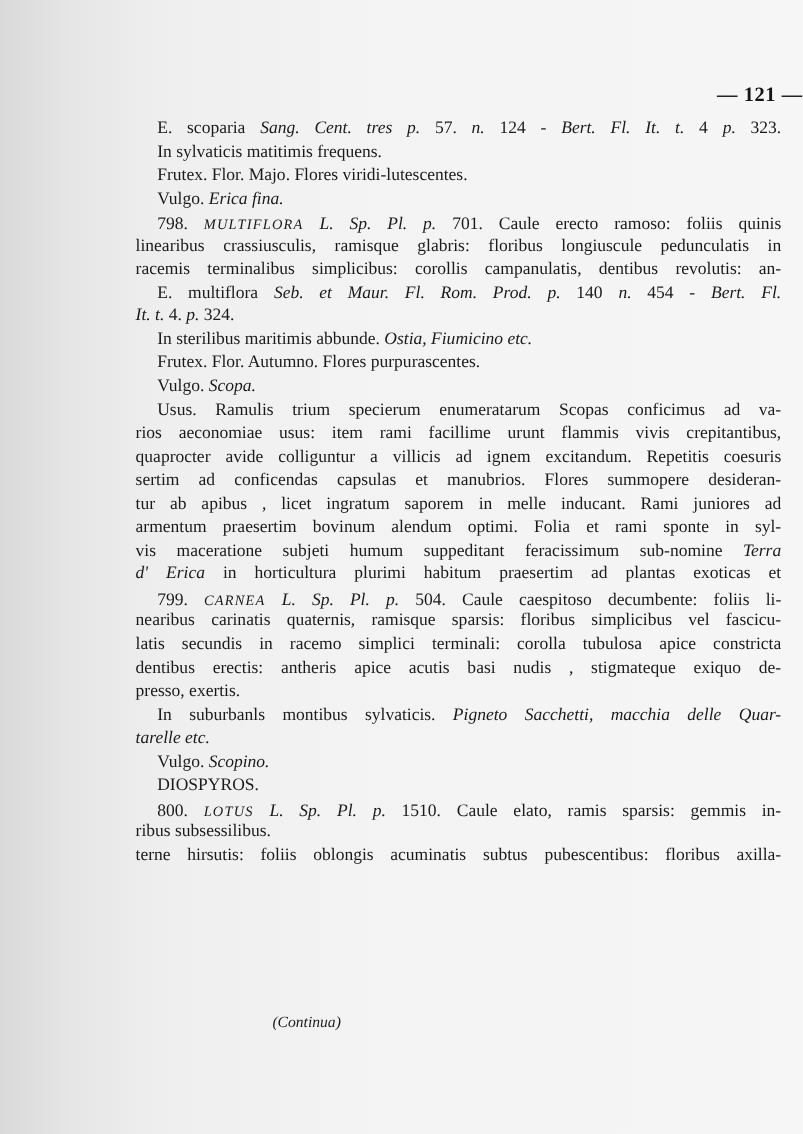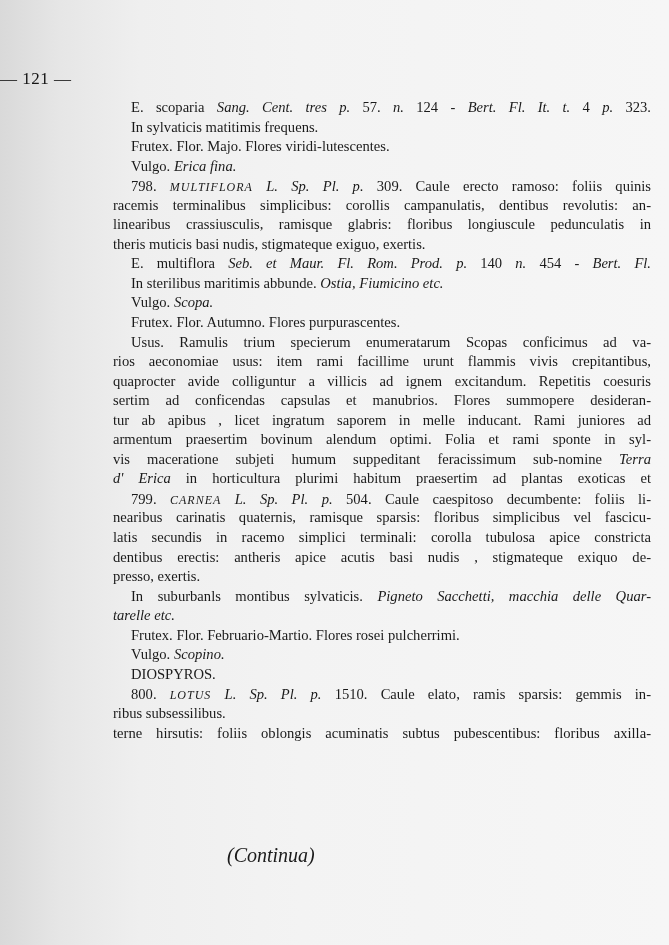--- a/index.html
+++ b/index.html
@@ -5,68 +5,67 @@
   html, body { margin: 0; padding: 0; }
   body {
     width: 669px; height: 945px; overflow: hidden;
     background: linear-gradient(90deg, #d9d9d9 0px, #e6e6e6 60px, #efefef 140px, #f3f3f3 300px, #f6f6f6 669px);
     font-family: "Liberation Serif", "DejaVu Serif", serif;
     color: #1a1a1a;
     position: relative;
   }
   .page { position: absolute; left: 0; top: 0; width: 669px; height: 945px; }
   .header {
-    position: absolute; top: 69px; left: 0; width: 669px; text-align: left;
-    font-size: 17px; letter-spacing: 0.5px; color: #151515;
+    position: absolute; top: 69px; left: 0; width: 669px; text-align: right;
+    font-size: 17px; letter-spacing: 0.5px; color: #151515; font-weight: bold;
   }
   .text {
     position: absolute; left: 113px; top: 98px; width: 538px;
     font-size: 14.6px; line-height: 19.55px;
   }
   .line { display: block; white-space: nowrap; height: 19.55px; }
   .just { text-align: justify; text-align-last: justify; white-space: normal; overflow: hidden; }
   .ind { padding-left: 18px; }
   .i { font-style: italic; }
   .sc { font-style: italic; font-variant: small-caps; font-size: 17px; letter-spacing: 1px; }
-  .continua { position: absolute; left: 227px; top: 844px; font-size: 20px; }
+  .continua { position: absolute; left: 227px; top: 844px; font-size: 13px; }
 </style>
 </head>
 <body>
 
 <div class="page">
   <div class="header">— 121 —</div>
   <div class="text" id="body-text">
       <div class="line just ind"><span>E. scoparia </span><span class="i">Sang. Cent. tres p.</span><span> 57. </span><span class="i">n.</span><span> 124 - </span><span class="i">Bert. Fl. It. t.</span><span> 4 </span><span class="i">p.</span><span> 323.</span></div>
       <div class="line ind"><span>In sylvaticis matitimis frequens.</span></div>
       <div class="line ind"><span>Frutex. Flor. Majo. Flores viridi-lutescentes.</span></div>
       <div class="line ind"><span>Vulgo. </span><span class="i">Erica fina.</span></div>
-      <div class="line just ind"><span>798. </span><span class="sc">multiflora</span><span> </span><span class="i">L. Sp. Pl. p.</span><span> 309. Caule erecto ramoso: foliis quinis</span></div>
+      <div class="line just ind"><span>798. </span><span class="sc">multiflora</span><span> </span><span class="i">L. Sp. Pl. p.</span><span> 701. Caule erecto ramoso: foliis quinis</span></div>
+      <div class="line just"><span>linearibus crassiusculis, ramisque glabris: floribus longiuscule pedunculatis in</span></div>
       <div class="line just"><span>racemis terminalibus simplicibus: corollis campanulatis, dentibus revolutis: an-</span></div>
-      <div class="line just"><span>linearibus crassiusculis, ramisque glabris: floribus longiuscule pedunculatis in</span></div>
-      <div class="line"><span>theris muticis basi nudis, stigmateque exiguo, exertis.</span></div>
       <div class="line just ind"><span>E. multiflora </span><span class="i">Seb. et Maur. Fl. Rom. Prod. p.</span><span> 140 </span><span class="i">n.</span><span> 454 - </span><span class="i">Bert. Fl.</span></div>
+      <div class="line"><span class="i">It. t.</span><span> 4. </span><span class="i">p.</span><span> 324.</span></div>
       <div class="line ind"><span>In sterilibus maritimis abbunde. </span><span class="i">Ostia, Fiumicino etc.</span></div>
+      <div class="line ind"><span>Frutex. Flor. Autumno. Flores purpurascentes.</span></div>
       <div class="line ind"><span>Vulgo. </span><span class="i">Scopa.</span></div>
-      <div class="line ind"><span>Frutex. Flor. Autumno. Flores purpurascentes.</span></div>
       <div class="line just ind"><span>Usus. Ramulis trium specierum enumeratarum Scopas conficimus ad va-</span></div>
       <div class="line just"><span>rios aeconomiae usus: item rami facillime urunt flammis vivis crepitantibus,</span></div>
       <div class="line just"><span>quaprocter avide colliguntur a villicis ad ignem excitandum. Repetitis coesuris</span></div>
       <div class="line just"><span>sertim ad conficendas capsulas et manubrios. Flores summopere desideran-</span></div>
       <div class="line just"><span>tur ab apibus , licet ingratum saporem in melle inducant. Rami juniores ad</span></div>
       <div class="line just"><span>armentum praesertim bovinum alendum optimi. Folia et rami sponte in syl-</span></div>
       <div class="line just"><span>vis maceratione subjeti humum suppeditant feracissimum sub-nomine </span><span class="i">Terra</span></div>
       <div class="line just"><span class="i">d' Erica</span><span> in horticultura plurimi habitum praesertim ad plantas exoticas et</span></div>
       <div class="line just ind"><span>799. </span><span class="sc">carnea</span><span> </span><span class="i">L. Sp. Pl. p.</span><span> 504. Caule caespitoso decumbente: foliis li-</span></div>
       <div class="line just"><span>nearibus carinatis quaternis, ramisque sparsis: floribus simplicibus vel fascicu-</span></div>
       <div class="line just"><span>latis secundis in racemo simplici terminali: corolla tubulosa apice constricta</span></div>
       <div class="line just"><span>dentibus erectis: antheris apice acutis basi nudis , stigmateque exiquo de-</span></div>
       <div class="line"><span>presso, exertis.</span></div>
       <div class="line just ind"><span>In suburbanls montibus sylvaticis. </span><span class="i">Pigneto Sacchetti, macchia delle Quar-</span></div>
       <div class="line"><span class="i">tarelle etc.</span></div>
-      <div class="line ind"><span>Frutex. Flor. Februario-Martio. Flores rosei pulcherrimi.</span></div>
       <div class="line ind"><span>Vulgo. </span><span class="i">Scopino.</span></div>
       <div class="line ind"><span>DIOSPYROS.</span></div>
       <div class="line just ind"><span>800. </span><span class="sc">lotus</span><span> </span><span class="i">L. Sp. Pl. p.</span><span> 1510. Caule elato, ramis sparsis: gemmis in-</span></div>
       <div class="line"><span>ribus subsessilibus.</span></div>
       <div class="line just"><span>terne hirsutis: foliis oblongis acuminatis subtus pubescentibus: floribus axilla-</span></div>
     </div>
   <div class="continua"><span class="i">(Continua)</span></div>
 </div>
 
 </body></html>

